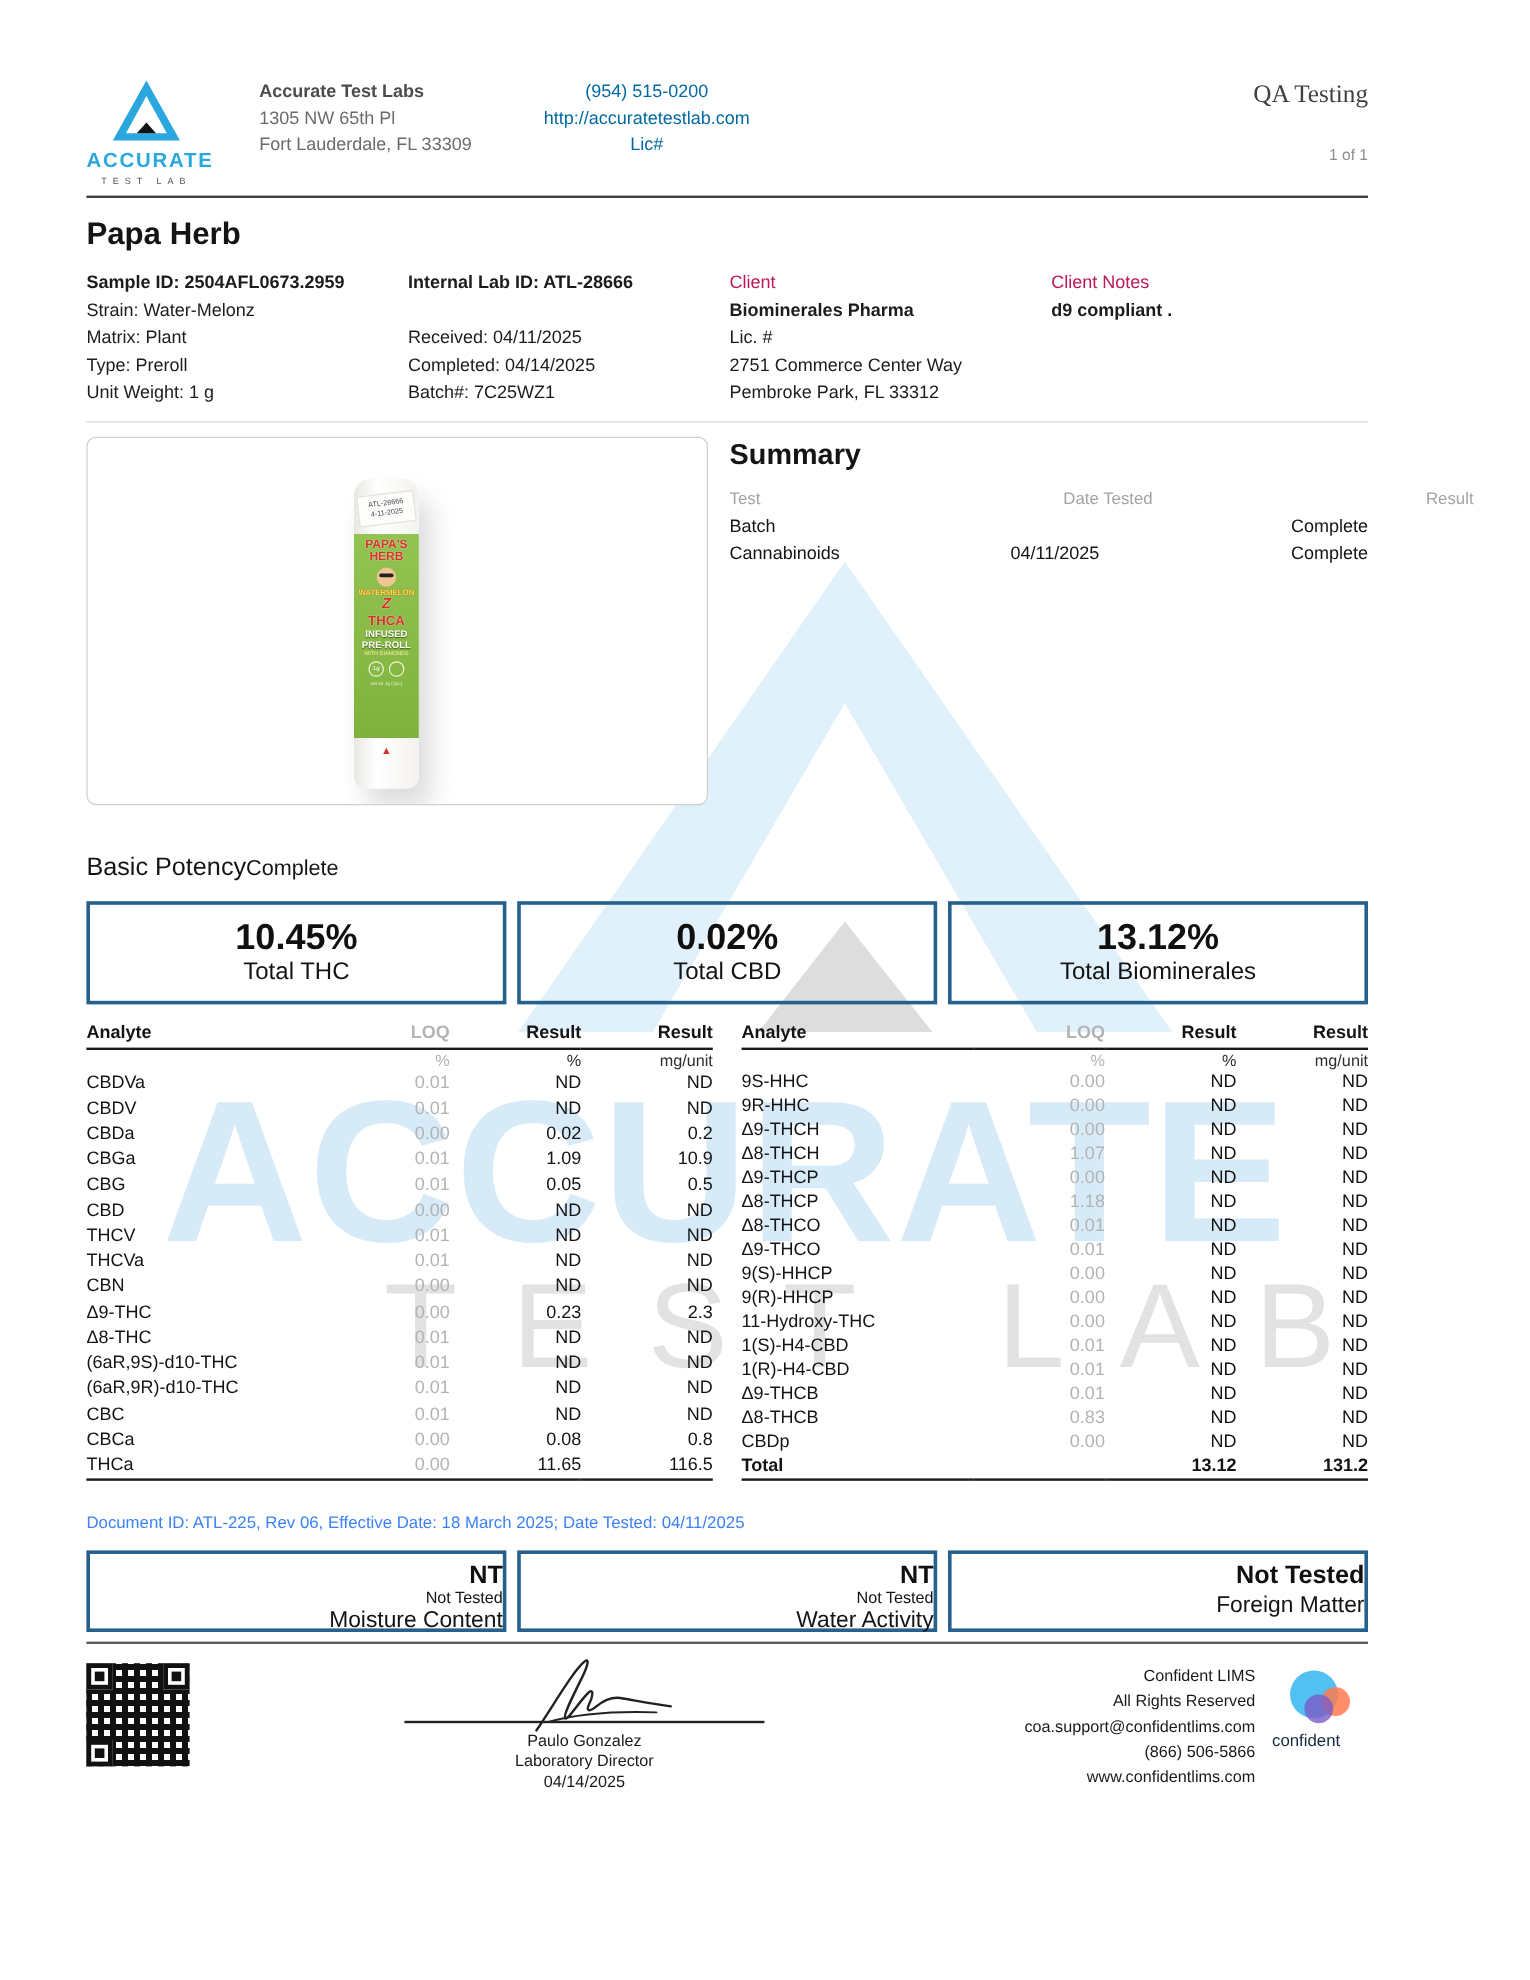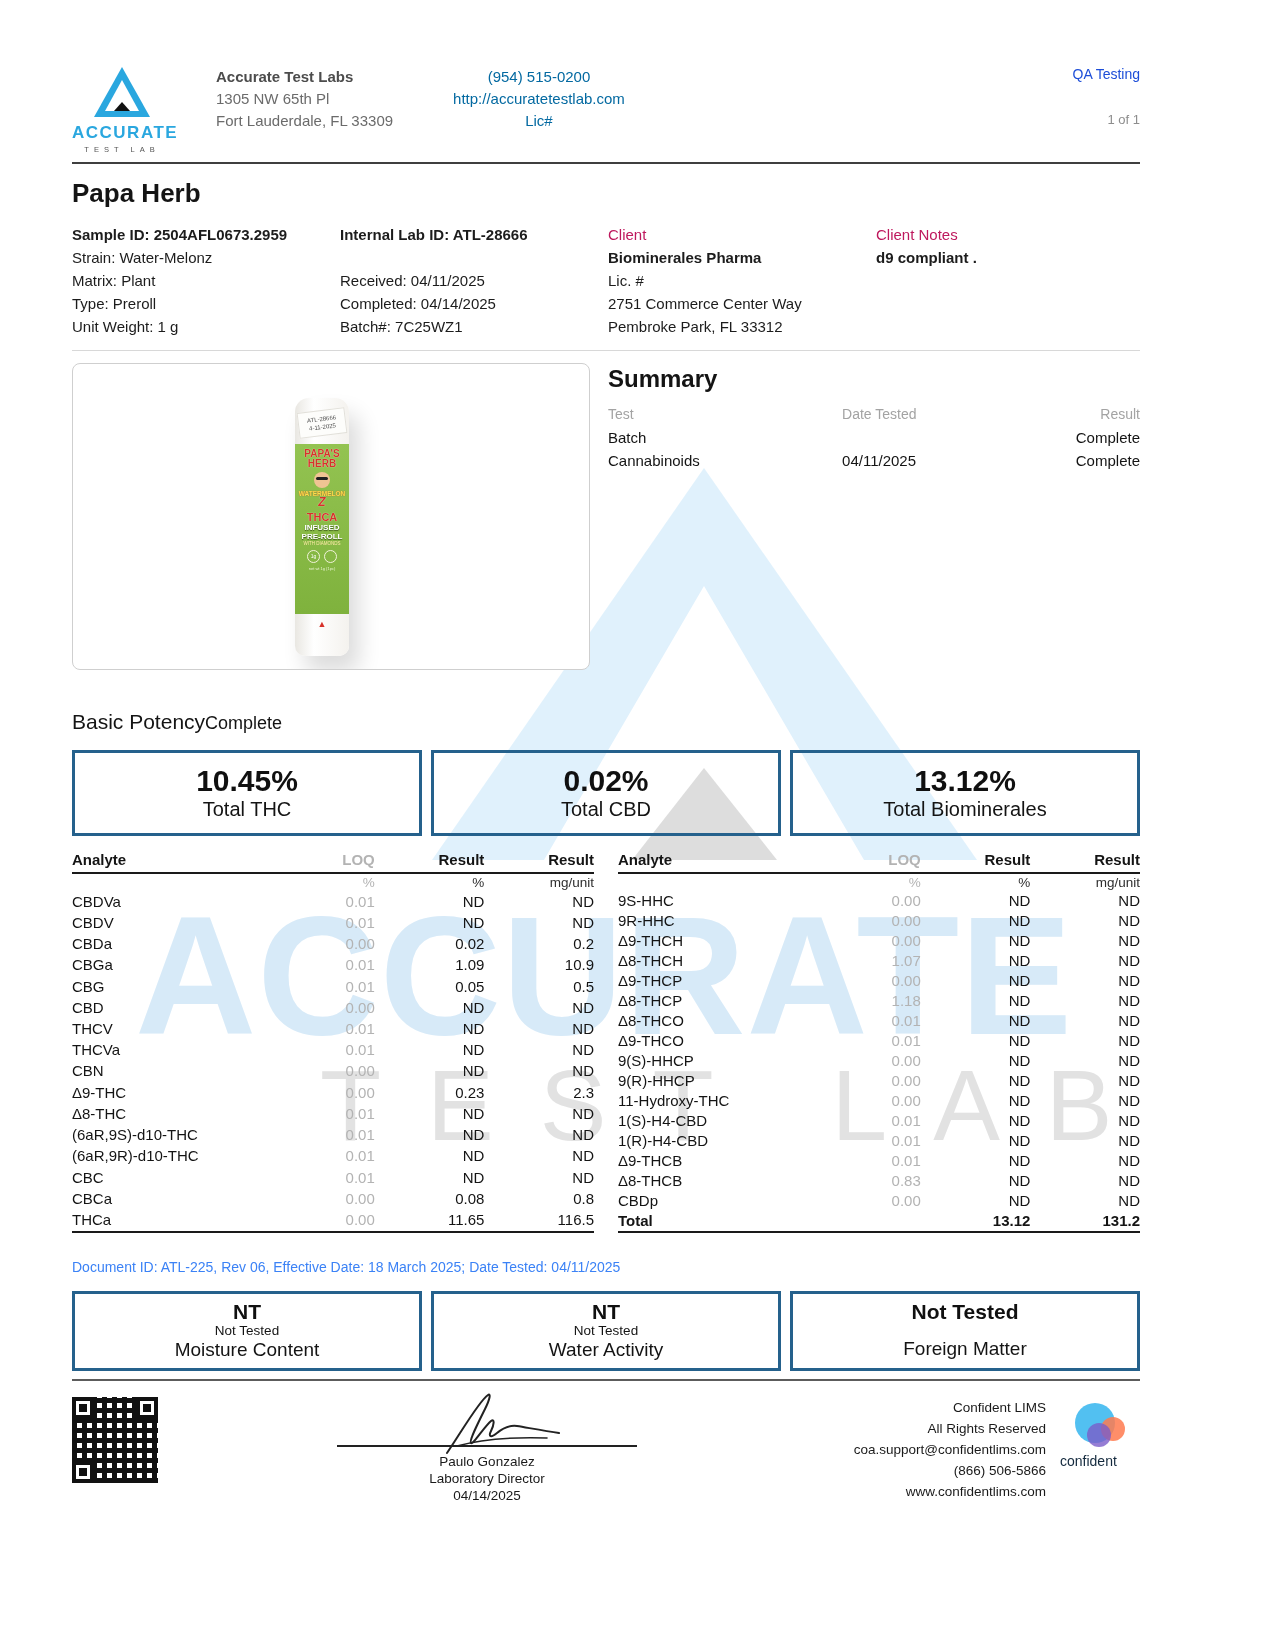--- a/index.html
+++ b/index.html
@@ -13,21 +13,21 @@
   .content{position:relative;z-index:1;padding:0 135px 0 72px;}
   
   .hdr{display:flex;align-items:flex-start;padding-top:66px;}
   .logo{width:100px;flex:0 0 auto;text-align:center;}
   .logo-word{font-size:17px;font-weight:700;color:#2aa7df;letter-spacing:1.5px;margin-top:1px;}
   .logo-sub{font-size:7.5px;color:#555;letter-spacing:5px;margin-top:2px;}
   .lab-block{margin-left:44px;font-size:15px;line-height:22px;color:#6b6b6b;}
   .lab-name{font-weight:700;color:#4c4c4c;}
   .contact-block{margin-left:60px;font-size:15px;line-height:22px;color:#0369a1;text-align:center;}
   .hdr-right{margin-left:auto;text-align:right;}
-  .qa{font-size:14px;color:#1d4ed8;}
+  .qa{font-size:21px;color:#404040;font-family:Liberation Serif, serif;}
   .pageno{font-size:13px;color:#8d8d8d;margin-top:30px;}
   .rule-dark{border-bottom:2px solid #3f3f3f;margin-top:8px;}
   .rule-light{border-bottom:1px solid #d8d8d8;}
   
   .title{font-size:26px;font-weight:700;color:#141414;margin-top:14px;}
   .info{display:grid;grid-template-columns:268px 268px 268px 1fr;margin-top:14px;font-size:15px;line-height:23px;}
   .info .b{font-weight:700;}
   .info .glabel{color:#be185d;}
   .spacer{height:23px;}
   
@@ -46,21 +46,21 @@
   .lbl-diam{font-size:4.5px;color:#ffe9a8;line-height:6px;}
   .badges{display:flex;justify-content:center;gap:4px;margin-top:3px;}
   .badge{width:11px;height:11px;border:1px solid #f2f2da;border-radius:50%;font-size:5px;line-height:11px;color:#fff;}
   .lbl-net{font-size:4px;color:#e8f3cf;margin-top:3px;}
   .warn{position:absolute;left:0;width:54px;top:222px;text-align:center;font-size:9px;color:#d7322a;line-height:9px;}
   .summary{flex:1;padding-top:2px;}
   .sum-title{font-size:24px;font-weight:600;color:#141414;}
   .sum-grid{margin-top:10px;}
   .sum-row{display:grid;grid-template-columns:44% 31% 25%;font-size:15px;line-height:23px;color:#141414;}
   .sum-row .r{text-align:right;}
-  .sum-head{color:#a3a3a3;font-size:14px;}
+  .sum-head{color:#a3a3a3;font-size:14px;gap:44px;}
   
   .pot-head{display:flex;justify-content:flex-start;align-items:baseline;margin-top:40px;}
   .pot-title{font-size:21px;color:#141414;}
   .pot-status{font-size:18px;color:#141414;}
   .pot-row{display:flex;gap:9px;margin-top:16px;}
   .pot-box{flex:1;border:3px solid #25618c;height:80px;display:flex;flex-direction:column;align-items:center;justify-content:center;background:transparent;}
   .pot-val{font-size:30px;font-weight:700;color:#101010;line-height:32px;}
   .pot-lab{font-size:20px;color:#141414;line-height:24px;}
   
   .tables{display:flex;gap:24px;margin-top:14px;}
@@ -71,21 +71,21 @@
   .an-table td{text-align:right;color:#141414;}
   .an-table td:first-child{text-align:left;}
   .h-loq,.c-loq{color:#b3b3b3 !important;}
   .units td{font-size:13.5px;color:#2e2e2e;line-height:17px;}
   .units .u-loq{color:#b3b3b3;}
   .tot td{font-weight:700;}
   .w-an{width:37%;} .w-loq{width:21%;} .w-r1{width:21%;} .w-r2{width:21%;}
   
   .doc-line{margin-top:26px;font-size:14px;color:#3b82f6;}
   .nt-row{display:flex;gap:9px;margin-top:16px;}
-  .nt-box{flex:1;border:3px solid #25618c;height:80px;display:flex;flex-direction:column;align-items:center;padding:6px 16px 8px;box-sizing:border-box;}
+  .nt-box{flex:1;border:3px solid #25618c;height:68px;display:flex;flex-direction:column;align-items:flex-end;padding:6px 0 8px;box-sizing:border-box;}
   .nt-val{font-size:21px;font-weight:700;color:#101010;line-height:23px;}
   .nt-sub{font-size:13.5px;color:#141414;line-height:16px;}
   .nt-lab{font-size:19px;color:#141414;margin-top:auto;}
   .sep{border-bottom:2px solid #5c5c5c;margin-top:8px;}
   
   .footer{display:flex;align-items:flex-start;margin-top:16px;}
   .qr{width:86px;height:86px;position:relative;background:
       repeating-linear-gradient(0deg,#111 0 5px,transparent 5px 10px),
       repeating-linear-gradient(90deg,#111 0 5px,#fff 5px 10px);
       flex:0 0 auto;}

